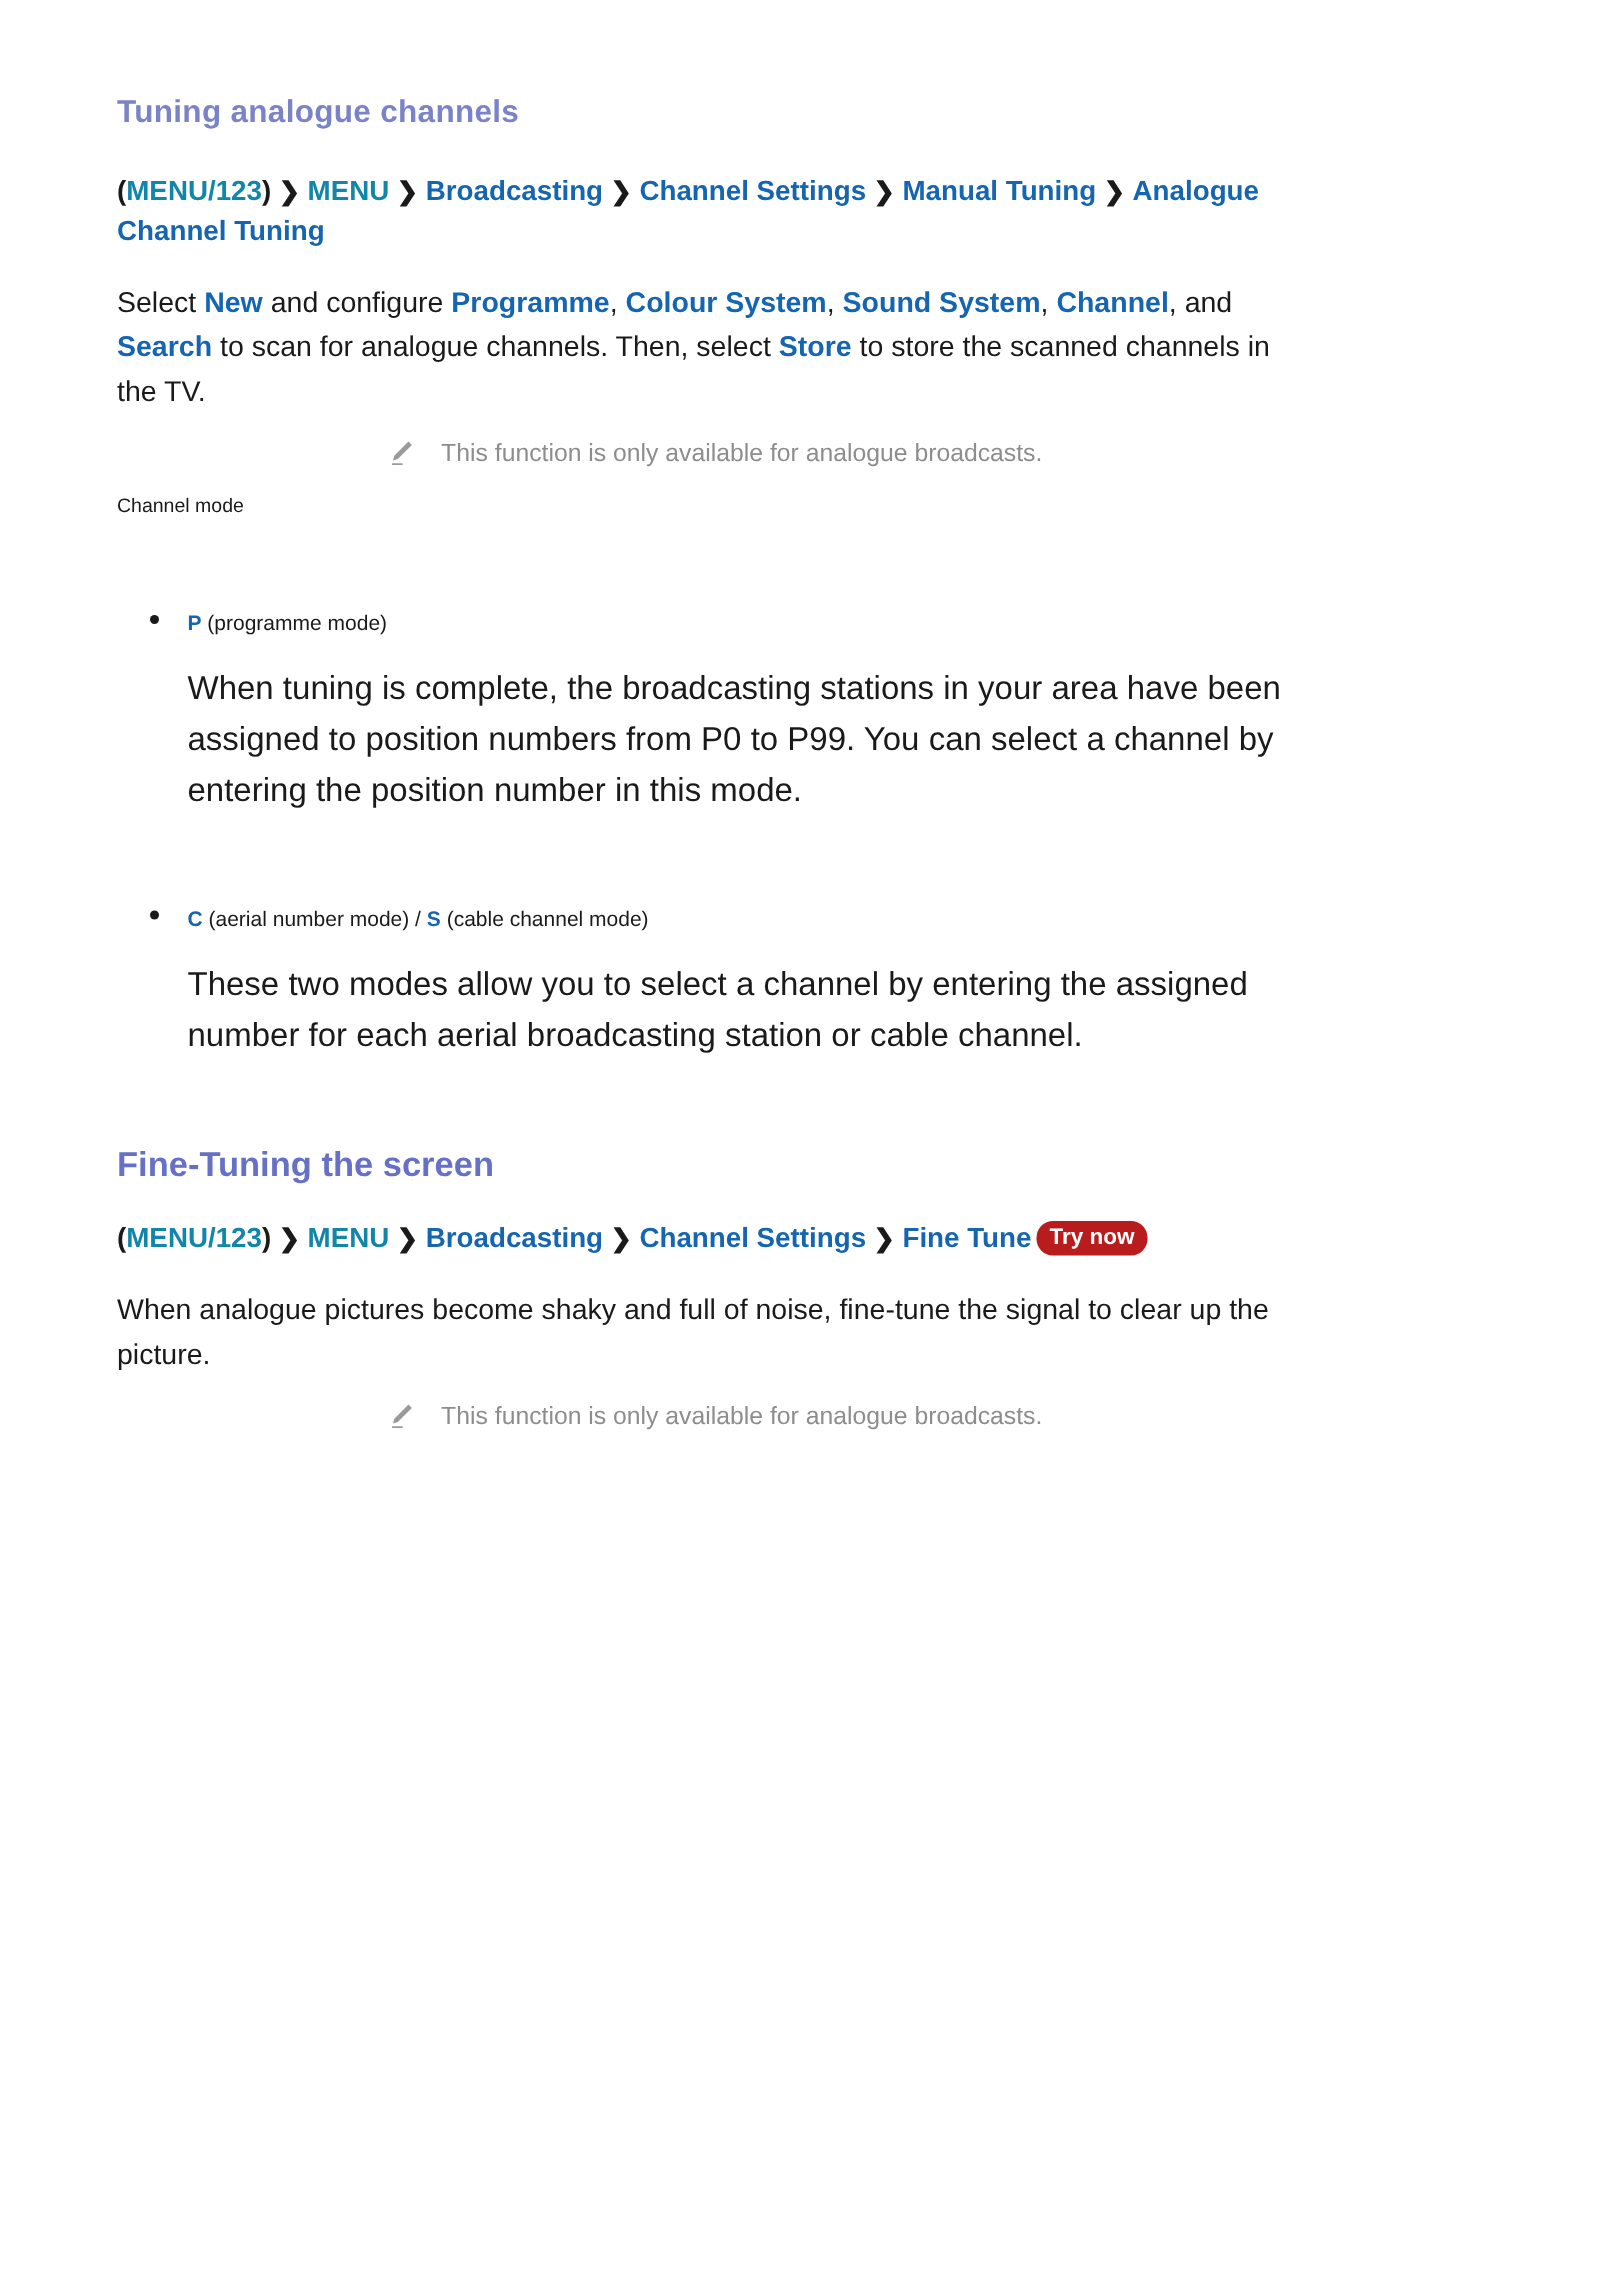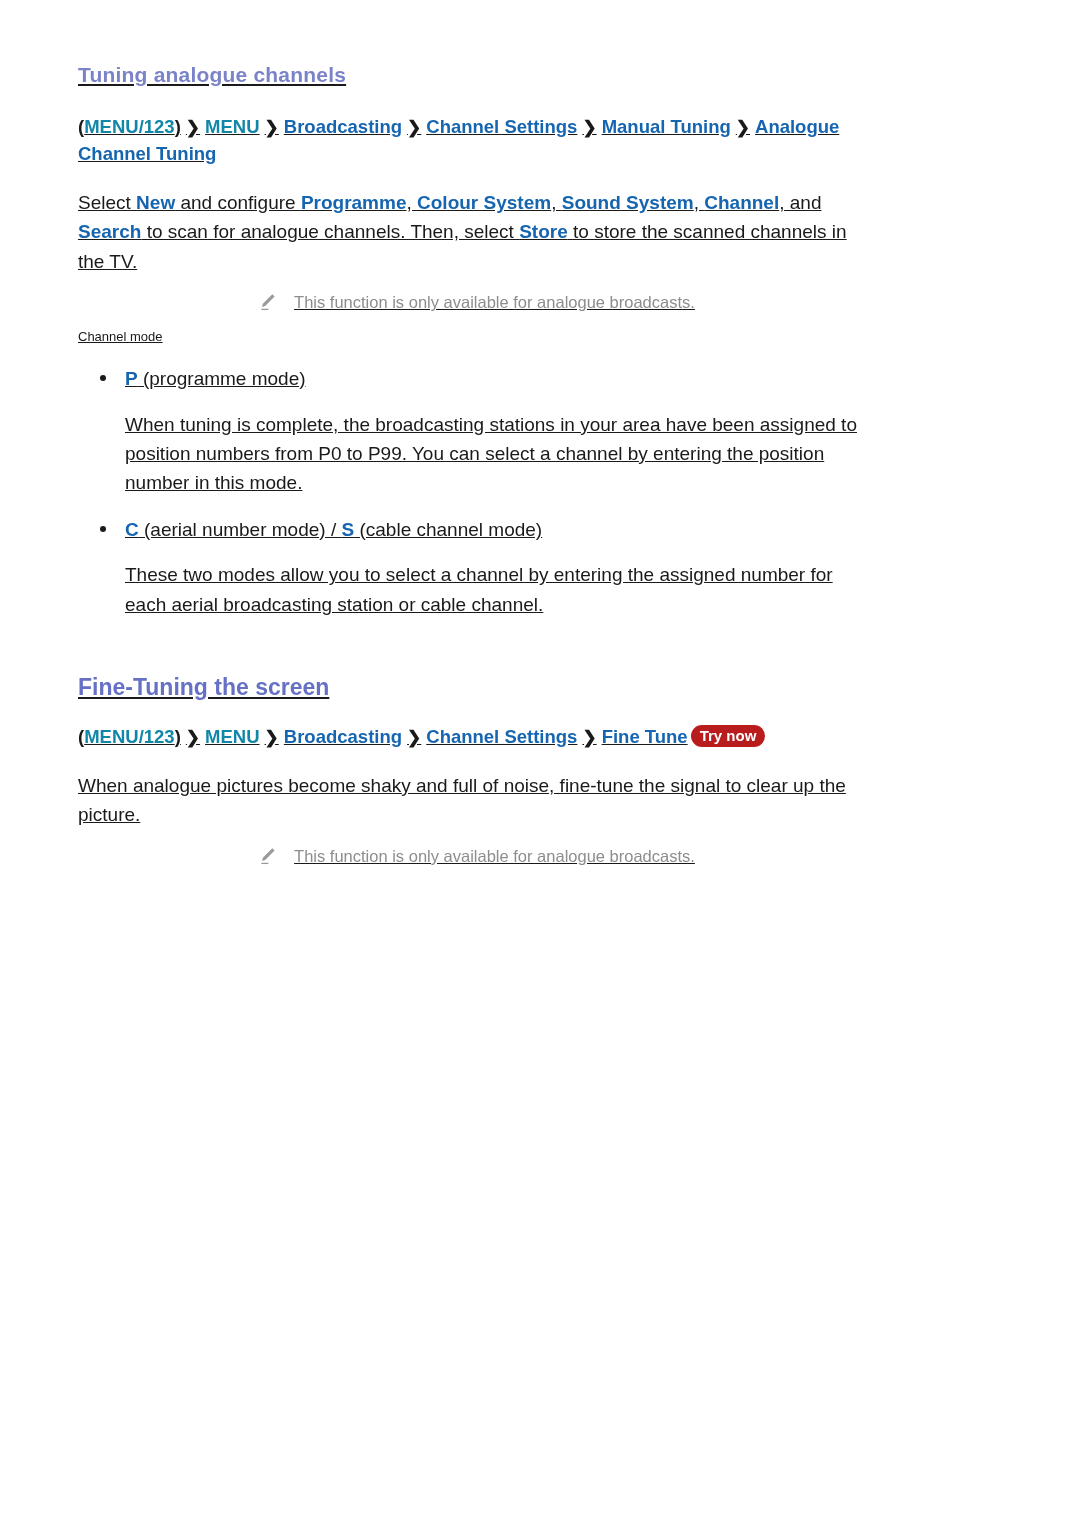--- a/index.html
+++ b/index.html
@@ -14,21 +14,20 @@
     color: #1a1a1a;
     -webkit-font-smoothing: antialiased;
   }
   .page {
     position: relative;
     width: 951px;
     height: 1527px;
     background: #ffffff;
     box-sizing: border-box;
     padding: 62px 90px 4px 78px;
-    text-decoration: underline;
   }
 
   
   .sub-heading {
     font-size: 21px;
     font-weight: bold;
     color: #7b83c8;
     letter-spacing: 0.2px;
     margin: 0 0 26px 0;
     line-height: 1.25;
@@ -120,26 +119,27 @@
     flex: 0 0 auto;
     width: 6px;
     height: 6px;
     border-radius: 50%;
     background: #1a1a1a;
     margin-right: 19px;
     position: relative;
     top: -4px;
   }
   .bullet-text {
-    font-size: 19px;
+    font-size: 14px;
     line-height: 1.5;
     color: #1a1a1a;
+    margin-top: 40px;
   }
   .indent-para {
-    font-size: 19px;
+    font-size: 22px;
     line-height: 1.55;
     color: #1a1a1a;
     margin: 16px 0 0 0;
     padding-left: 47px;
   }
   .spacer-lg { height: 54px; }
 </style>
 </head>
 <body>
 

